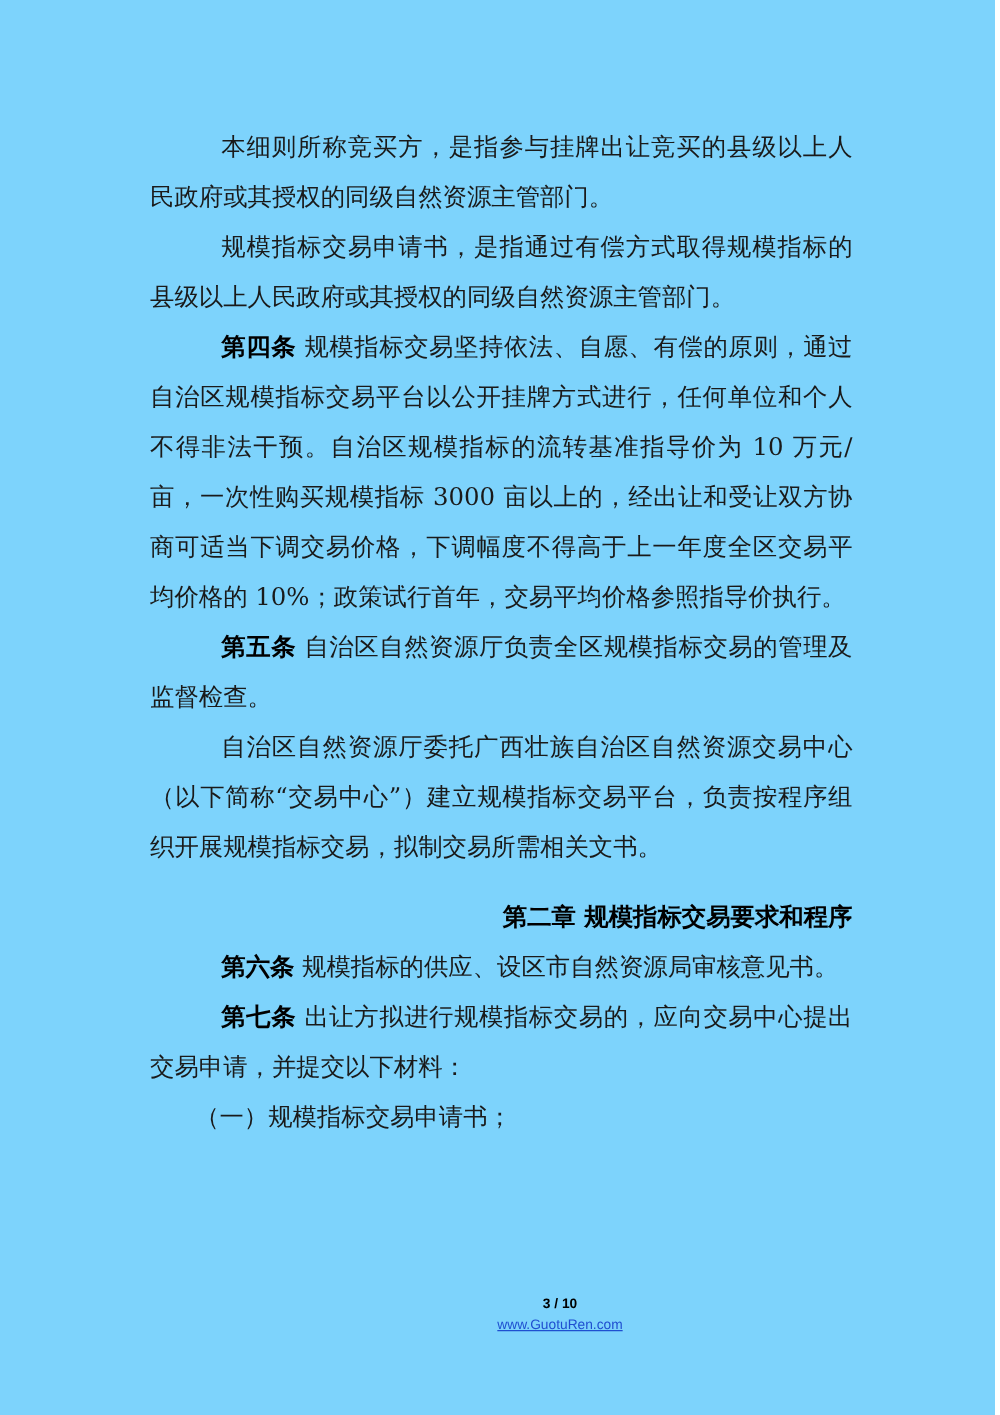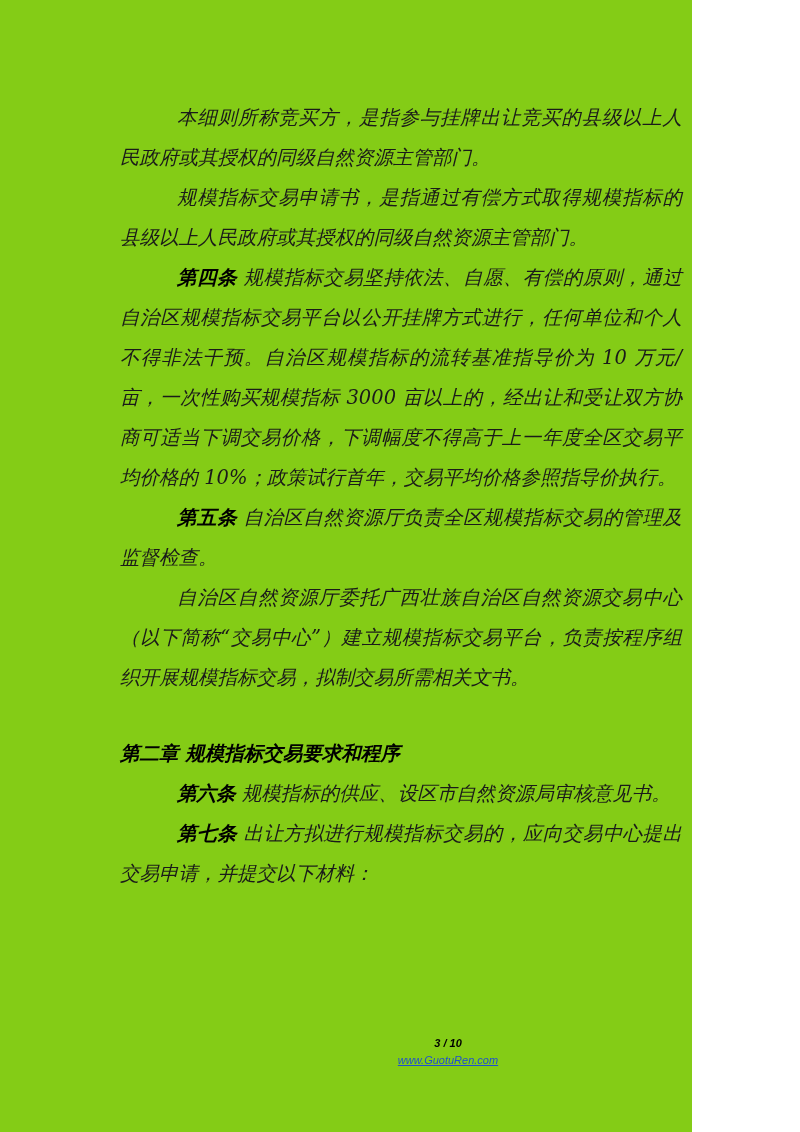--- a/index.html
+++ b/index.html
@@ -1,32 +1,32 @@
 <!DOCTYPE html>
 <html><head>
   <meta charset="utf-8">
   <style>
     html, body { margin: 0; padding: 0; background: #ffffff; }
     body { width: 800px; height: 1132px; position: relative; overflow: hidden; }
     .page {
-      position: absolute; left: 0; top: 0; width: 692px; height: 1132px; background: #84cc16; font-style: italic;
+      position: absolute; left: 0; top: 0; width: 796px; height: 1132px; background: #7dd3fc;
     }
     .content {
       position: absolute; left: 120px; top: 98px; width: 562px;
       font-family: "DejaVu Serif", "Liberation Serif", serif;
       font-size: 19.5px; color: #1a1a1a; line-height: 40px;
       text-align: justify;
     }
     .para { margin: 0; text-indent: 40px; }
     .para .lbl {
       font-family: "DejaVu Sans", "Liberation Sans", sans-serif;
       font-weight: bold; color: #000; margin-left: 17px;
     }
     .chapter {
-      margin: 36px 0 0 0; text-align: left; text-indent: 0;
+      margin: 16px 0 0 0; text-align: right; text-indent: 0;
       font-family: "DejaVu Sans", "Liberation Sans", sans-serif;
       font-weight: bold; font-size: 19.5px; color: #000; line-height: 40px;
     }
     .item { margin: 0; padding-left: 36px; text-indent: 0; }
     .footer {
       position: absolute; left: 0; width: 800px; top: 1036px; text-align: center;
       font-family: "Liberation Sans", "DejaVu Sans", sans-serif;
       margin-left: 48px;
     }
     .pagenum { font-size: 11px; font-weight: bold; color: #000; line-height: 14px; }
@@ -54,19 +54,20 @@
     </p>
 
     <p class="chapter">第二章 规模指标交易要求和程序</p>
 
     <p class="para">
       <span class="lbl">第六条</span><span> 规模指标的供应、设区市自然资源局审核意见书。</span>
     </p>
     <p class="para">
       <span class="lbl">第七条</span><span> 出让方拟进行规模指标交易的，应向交易中心提出交易申请，并提交以下材料：</span>
     </p>
+    <p class="item">（一）规模指标交易申请书；</p>
   </div>
 
   <div class="footer">
     <div class="pagenum">3 / 10</div>
     <a class="site">www.GuotuRen.com</a>
   </div>
 </div>
 
 </body></html>

